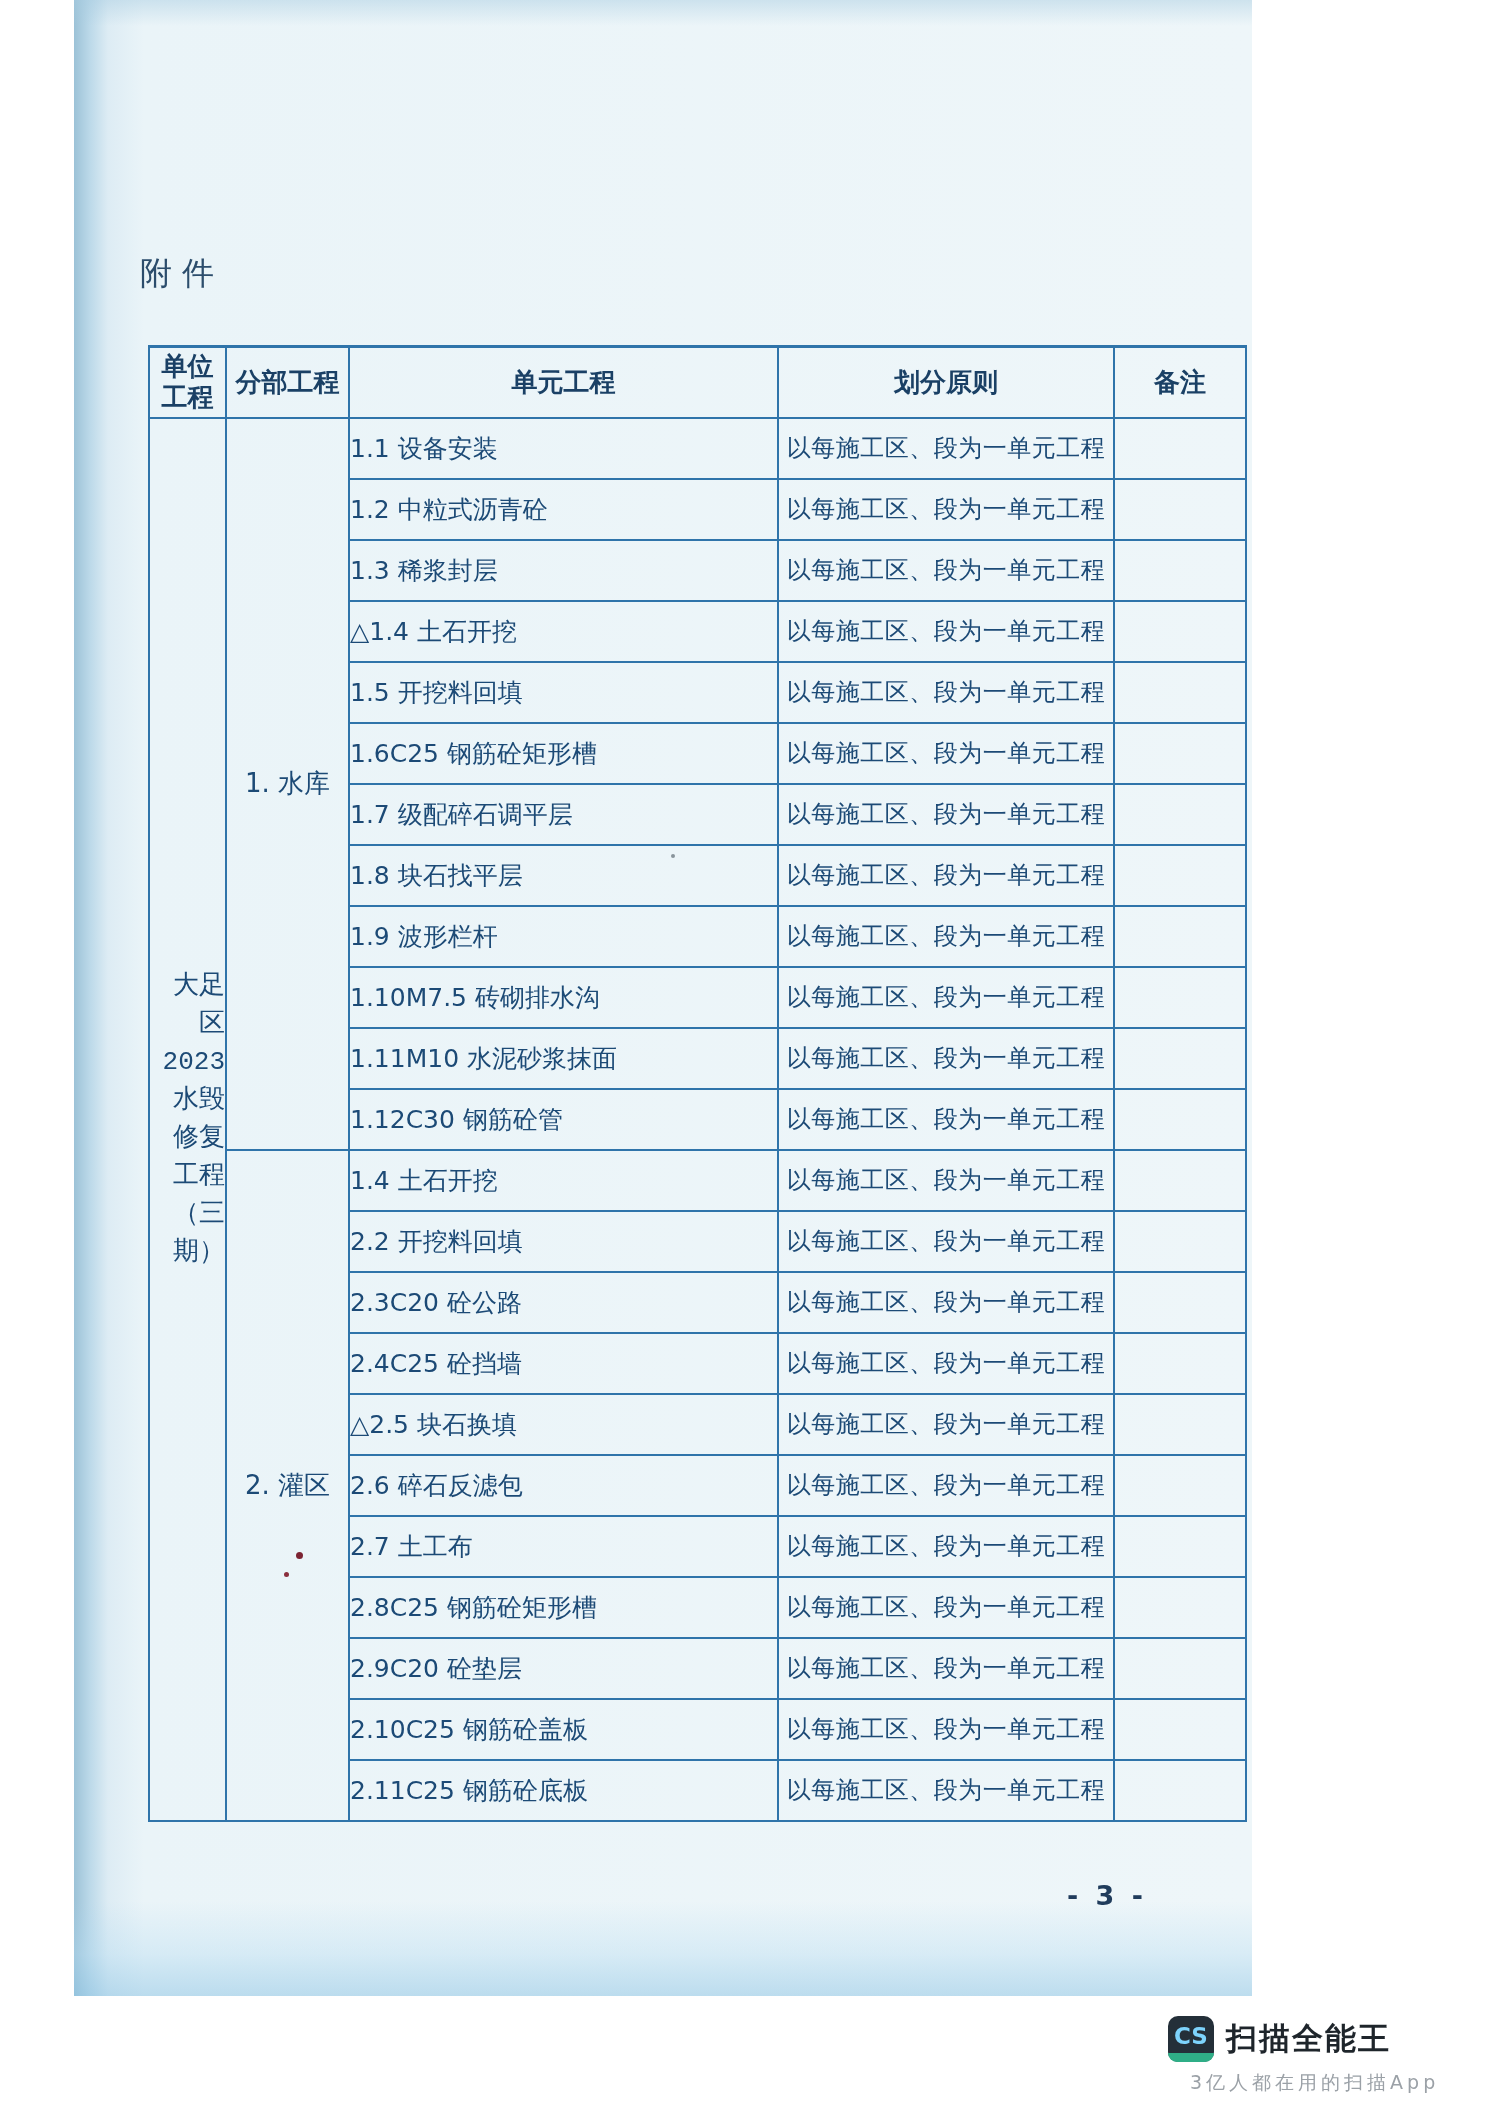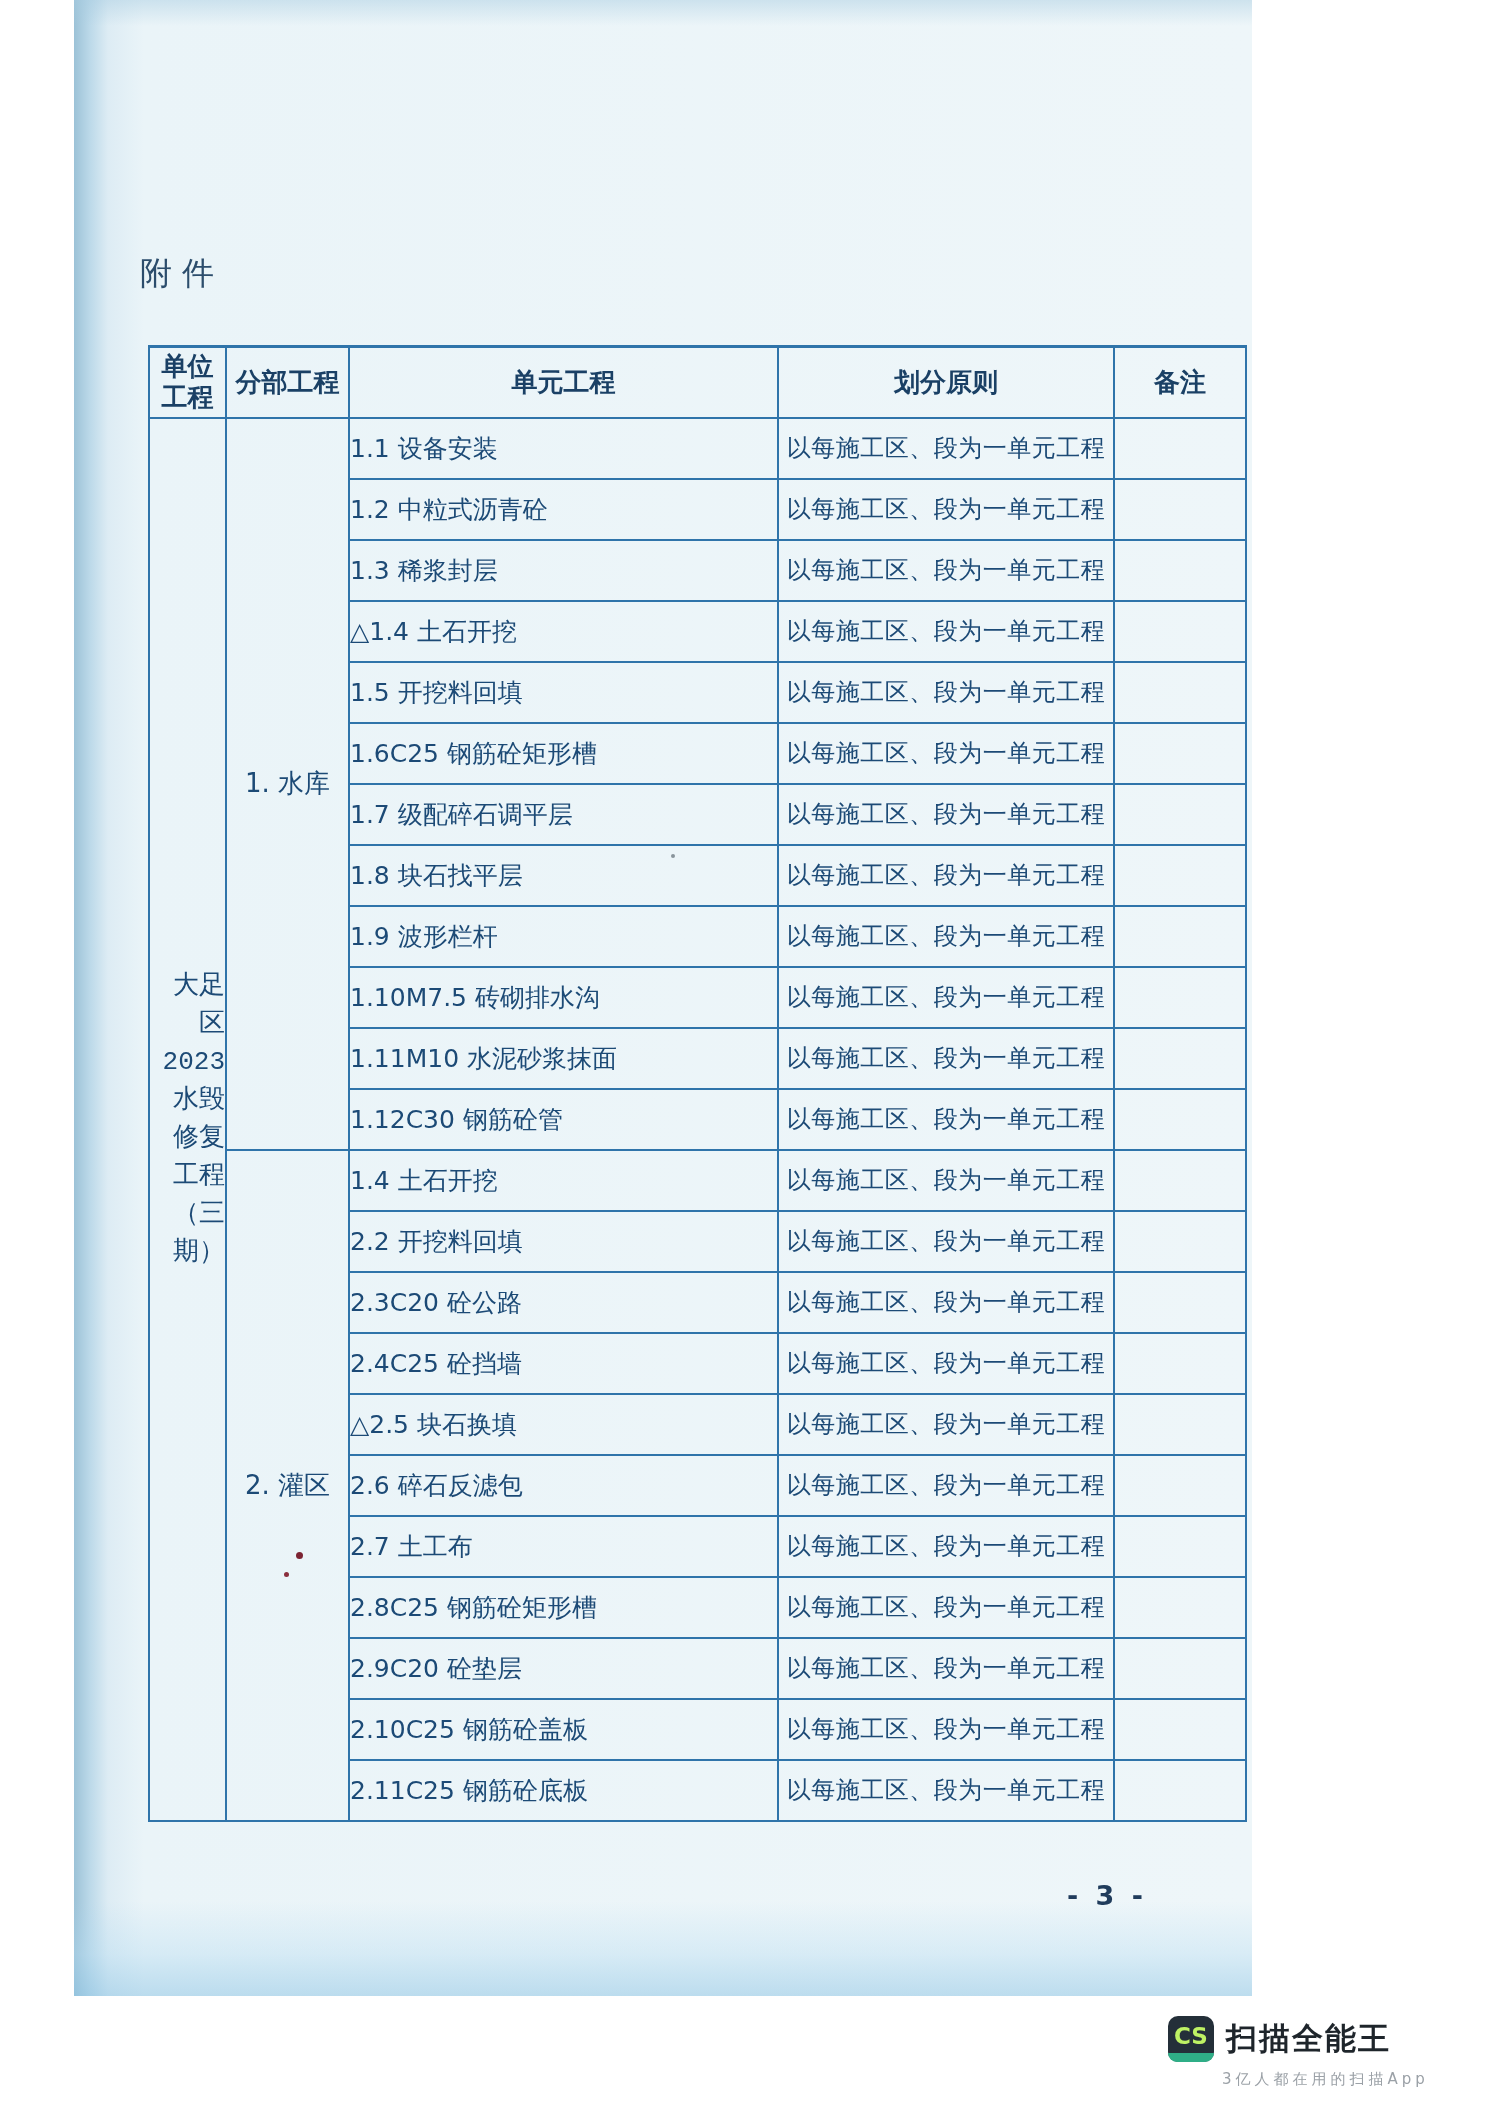--- a/index.html
+++ b/index.html
@@ -45,29 +45,29 @@
   .speck{position:absolute;border-radius:50%;}
   .speck-a{left:296px;top:1552px;width:7px;height:7px;background:#7c2433;}
   .speck-b{left:284px;top:1572px;width:5px;height:5px;background:#8a2f3d;}
   .speck-c{left:671px;top:854px;width:4px;height:4px;background:#5f6b74;opacity:.7;}
 
   
   .watermark{position:absolute;left:1168px;top:2016px;width:300px;}
   .wm-row{display:flex;align-items:center;}
   .wm-logo{
     position:relative;width:46px;height:46px;border-radius:10px;background:#242f39;
-    color:#bef264;font-weight:bold;font-size:23px;text-align:center;line-height:40px;
+    color:#7dd3fc;font-weight:bold;font-size:23px;text-align:center;line-height:40px;
     flex:0 0 46px;
   }
   .wm-logo::after{
     content:"";position:absolute;left:0;bottom:0;width:100%;height:9px;
     background:#2fae87;border-radius:0 0 10px 10px;
   }
   .wm-name{margin-left:12px;font-size:31px;font-weight:bold;color:#1e252b;letter-spacing:2px;text-align:right;}
-  .wm-tagline{margin-top:8px;margin-left:54px;font-size:15px;color:#9ba1a7;letter-spacing:4px;white-space:nowrap;}
+  .wm-tagline{margin-top:8px;margin-left:22px;font-size:19px;color:#9ba1a7;letter-spacing:4px;white-space:nowrap;}
 </style>
 </head>
 <body>
 
 <div class="canvas">
 
   <div class="scan-page"></div>
 
   <div class="attachment">附件</div>
 

